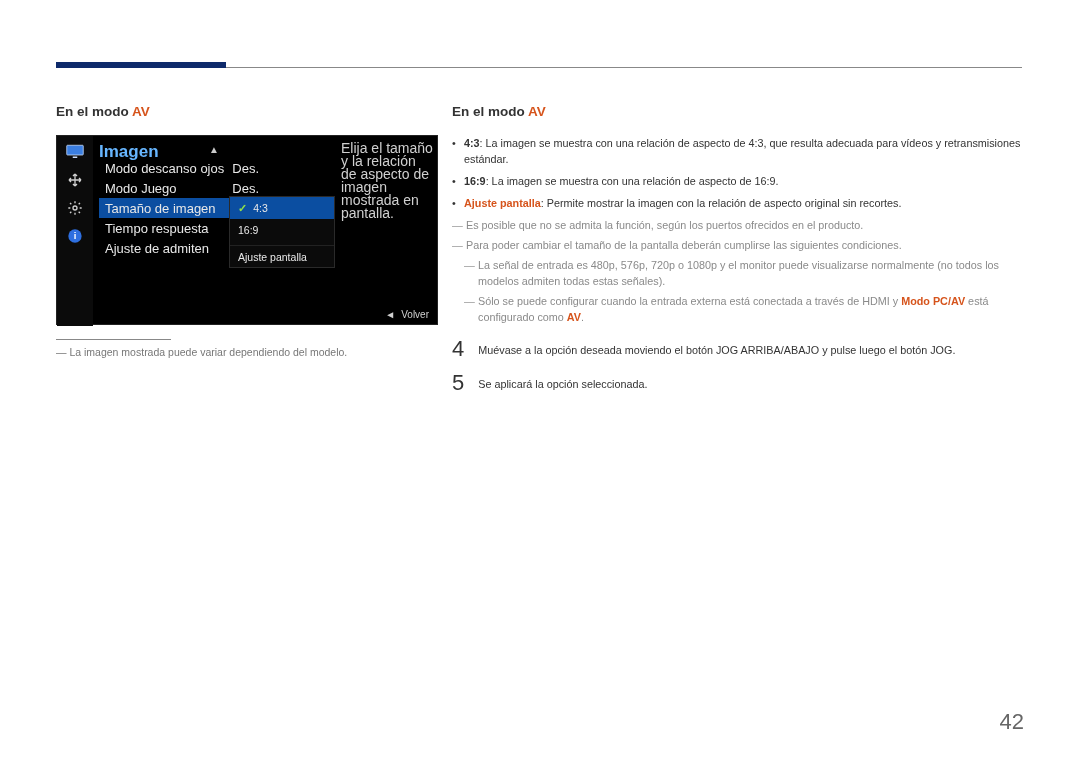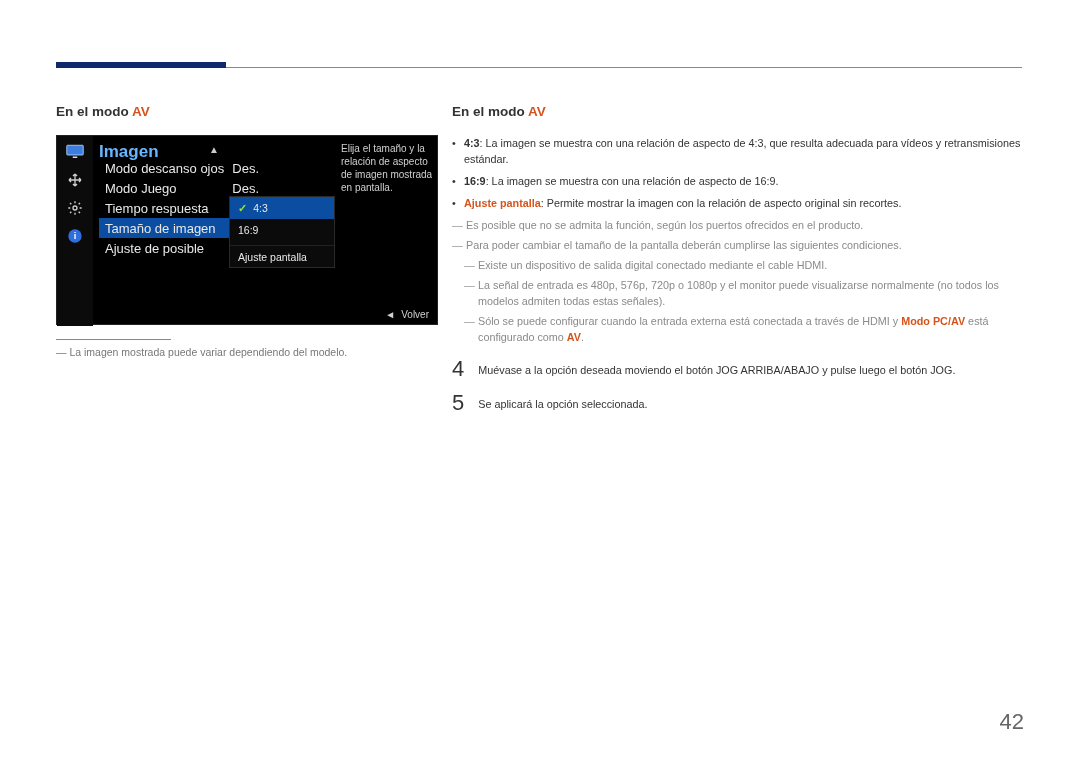--- a/index.html
+++ b/index.html
@@ -16,21 +16,21 @@
   .osd-sidebar { position: absolute; left: 0; top: 0; width: 36px; height: 190px; background: #0b0b0b; display: flex; flex-direction: column; align-items: center; padding-top: 6px; gap: 8px; }
   .sb-icon { width: 20px; height: 20px; display:flex; align-items:center; justify-content:center; }
   .sb-icon svg { width: 18px; height: 16px; }
   .osd-title { position: absolute; left: 42px; top: 6px; color: #67b6ff; font-size: 17px; font-weight: 600; }
   .osd-list { position: absolute; left: 42px; top: 22px; width: 166px; }
   .osd-row { height: 20px; display:flex; align-items:center; justify-content:space-between; padding: 0 6px; font-size: 13px; }
   .osd-row.selected { background: #0b4ea1; }
   .osd-subpanel { position: absolute; left: 172px; top: 60px; width: 106px; background: #0b0b0b; border: 1px solid #2a2a2a; }
   .osd-sub-row { height: 22px; display:flex; align-items:center; padding: 0 8px; font-size: 10.5px; gap:6px; }
   .check { color: #8fe04a; font-weight: bold; font-size: 11px; }
-  .osd-help { position: absolute; left: 284px; top: 6px; width: 92px; font-size: 10px; line-height: 13px; color: #d0d0d0; }
+  .osd-help { position: absolute; left: 284px; top: 6px; width: 92px; font-size: 14px; line-height: 13px; color: #d0d0d0; }
   .osd-volver { position: absolute; right: 8px; bottom: 4px; font-size: 10px; color: #d0d0d0; display:flex; align-items:center; gap:6px; }
   .arrow-up { position:absolute; left: 152px; top: 8px; color:#ccc; font-size:10px; }
   .arrow-left { font-size:10px; }
   .footnote-sep { width: 115px; border-top: 1px solid #888; margin-top: 14px; margin-bottom: 6px; }
   .footnote { font-size: 10.5px; color: #777; }
   ul.bullets { list-style: none; font-size: 10.8px; line-height: 16px; color: #333; }
   ul.bullets > li { position: relative; padding-left: 12px; margin-bottom: 6px; }
   ul.bullets > li::before { content: "•"; position: absolute; left: 0; top: 0; }
   .bold-label { font-weight: bold; color: #333; }
   .orange-label { font-weight: bold; color: #d6541c; }
@@ -86,30 +86,30 @@
 
       <div class="osd-list">
         <div class="osd-row">
           <span>Modo descanso ojos</span>
           <span>Des.</span>
         </div>
         <div class="osd-row">
           <span>Modo Juego</span>
           <span>Des.</span>
         </div>
-        <div class="osd-row">
-          <span>Tiempo respuesta</span>
-          <span></span>
-        </div>
         <div class="osd-row selected">
           <span>Tamaño de imagen</span>
           <span></span>
         </div>
         <div class="osd-row">
-          <span>Ajuste de posible</span>
+          <span>Tiempo respuesta</span>
+          <span></span>
+        </div>
+        <div class="osd-row">
+          <span>Ajuste de admiten</span>
           <span></span>
         </div>
       </div>
 
       <div class="osd-subpanel">
         <div class="osd-sub-row" style="background:#0b4ea1">
           <span class="check">✓</span>
           <span>4:3</span>
         </div>
         <div class="osd-sub-row">
@@ -144,21 +144,20 @@
       <li>
         <span class="bold-label">16:9</span><span>: La imagen se muestra con una relación de aspecto de 16:9.</span>
       </li>
       <li>
         <span class="orange-label">Ajuste pantalla</span><span>: Permite mostrar la imagen con la relación de aspecto original sin recortes.</span>
       </li>
     </ul>
 
     <div class="note">Es posible que no se admita la función, según los puertos ofrecidos en el producto.</div>
     <div class="note">Para poder cambiar el tamaño de la pantalla deberán cumplirse las siguientes condiciones.</div>
-    <div class="note-sub">Existe un dispositivo de salida digital conectado mediante el cable HDMI.</div>
     <div class="note-sub">La señal de entrada es 480p, 576p, 720p o 1080p y el monitor puede visualizarse normalmente (no todos los modelos admiten todas estas señales).</div>
     <div class="note-sub">
       <span>Sólo se puede configurar cuando la entrada externa está conectada a través de HDMI y </span><span class="orange-label">Modo PC/AV</span><span> está configurado como </span><span class="orange-label">AV</span><span>.</span>
     </div>
 
     <div class="step-row">
       <div class="step-num">4</div>
       <div class="step-text">Muévase a la opción deseada moviendo el botón JOG ARRIBA/ABAJO y pulse luego el botón JOG.</div>
     </div>
     <div class="step-row">

